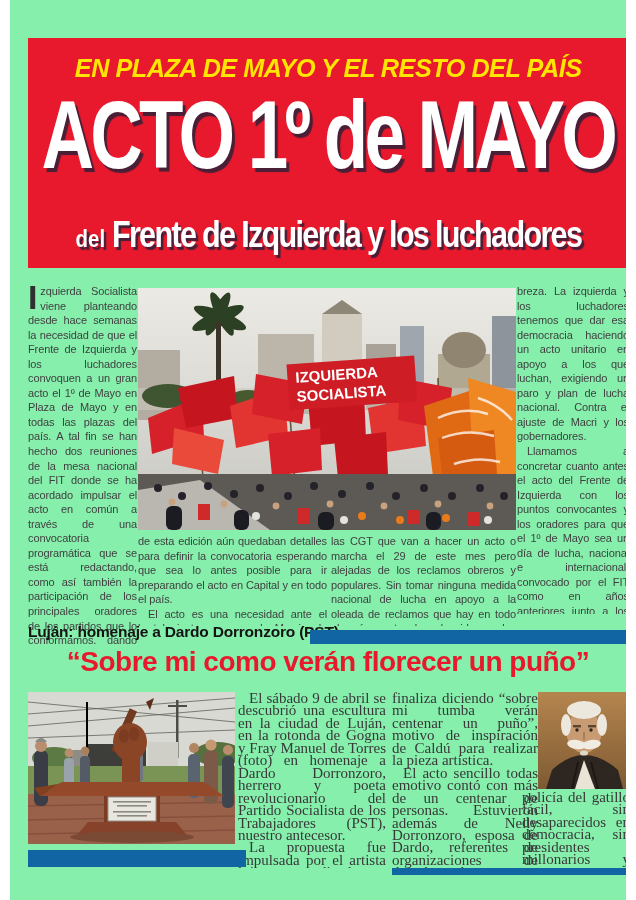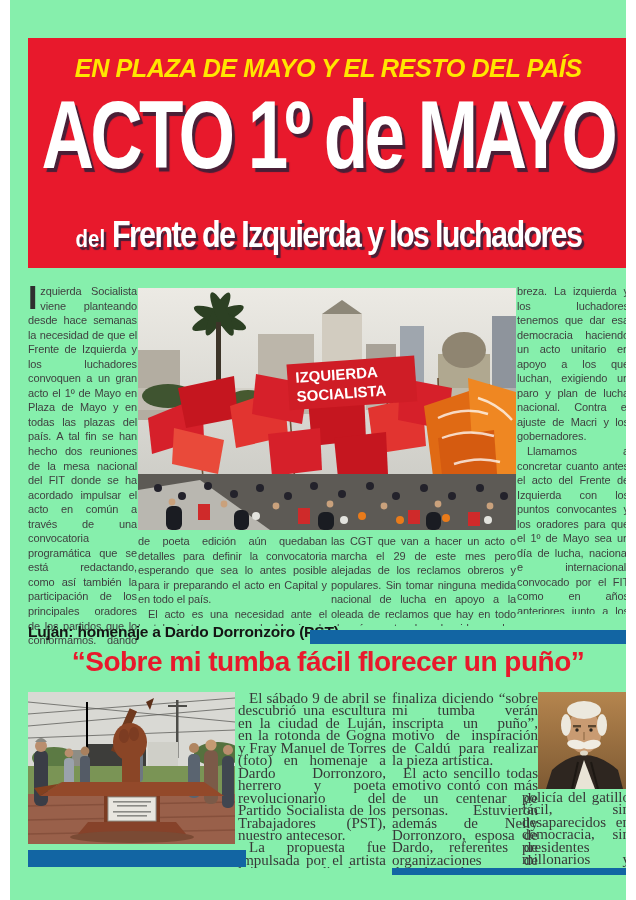--- a/index.html
+++ b/index.html
@@ -204,36 +204,36 @@
           <rect x="28" y="218" width="16" height="24" rx="6"></rect>
             <rect x="96" y="222" width="15" height="20" rx="6"></rect>
           <rect x="180" y="224" width="16" height="18" rx="6"></rect>
             <rect x="288" y="224" width="15" height="18" rx="6"></rect>
         </g>
       </g>
     </svg>
   </figure>
 
   <div class="col a1 a1-col2">
-    <p>de poeta edición aún quedaban detalles para definir la convocatoria esperando que sea lo antes posible para ir preparando el acto en Capital y en todo el país.</p>
+    <p>de esta edición aún quedaban detalles para definir la convocatoria esperando que sea lo antes posible para ir preparando el acto en Capital y en todo el país.</p>
     <p class="indent">El acto es una necesidad ante el brutal ajuste en curso de Macri y la agachada de</p>
   </div>
 
   <div class="col a1 a1-col3">
     <p>las CGT que van a hacer un acto o marcha el 29 de este mes pero alejadas de los reclamos obreros y populares. Sin tomar ninguna medida nacional de lucha en apoyo a la oleada de reclamos que hay en todo el país contra los despidos y los salarios de po-</p>
   </div>
 
   <div class="col a1 a1-col4">
     <p>breza. La izquierda y los luchadores tenemos que dar esa democracia haciendo un acto unitario en apoyo a los que luchan, exigiendo un paro y plan de lucha nacional. Contra el ajuste de Macri y los gobernadores.</p>
     <p class="indent">Llamamos a concretar cuanto antes el acto del Frente de Izquierda con los puntos convocantes y los oradores para que el 1º de Mayo sea un día de lucha, nacional e internacional, convocado por el FIT como en años anteriores junto a los luchadores. Levantando una tribuna obrera y socialista y planteando una alternativa sindical y política para los trabajadores y demás sectores populares.</p>
   </div>
 
   <div class="a2-kicker">Luján: homenaje a Dardo Dorronzoro (PST)</div>
   <div class="kicker-bar"></div>
-  <h2 class="a2-headline">“Sobre mi tumba fácil florecer un puño”</h2>
+  <h2 class="a2-headline">“Sobre mi como verán florecer un puño”</h2>
 
   <figure class="sculpture-photo">
     <svg width="207" height="152" viewBox="0 0 207 152" xmlns="http://www.w3.org/2000/svg">
       <rect width="207" height="152" fill="#d9d9d4"></rect>
 
       <g stroke="#5f5f5c" stroke-width="0.8">
         <line x1="0" y1="22" x2="207" y2="6"></line>
           <line x1="0" y1="34" x2="207" y2="16"></line>
         <line x1="0" y1="10" x2="207" y2="30"></line>
           <line x1="0" y1="46" x2="207" y2="38"></line>
@@ -298,21 +298,21 @@
       </g>
     </svg>
   </figure>
 
   <div class="col a2 a2-colA">
     <p class="indent">El sábado 9 de abril se descubrió una escultura en la ciudad de Luján, en la rotonda de Gogna y Fray Manuel de Torres (foto) en homenaje a Dardo Dorronzoro, herrero y poeta revolucionario del Partido Socialista de los Trabajadores (PST), nuestro antecesor.</p>
     <p class="indent">La propuesta fue impulsada por el artista lujanense radicado en México y amigo de Dardo, Osvaldo Caldú. La obra, realizada en hierro forjado de varias toneladas y traída en barco desde este país representa una mano empuñando una plumilla para escribir emergiendo de la tierra. En la parte posterior lleva inscripta la expresión: “Quisieron enterrarnos, pero no sabían que éramos semilla” en solidaridad con los estudiantes desaparecidos de Ayotzinapa. Junto a una placa con el poema de Dardo “Declaración Jurada” que</p>
   </div>
 
   <div class="col a2 a2-colB">
-    <p>finaliza diciendo “sobre mi tumba verán inscripta un puño”, motivo de inspiración de Caldú para realizar la pieza artística.</p>
+    <p>finaliza diciendo “sobre mi tumba verán centenar un puño”, motivo de inspiración de Caldú para realizar la pieza artística.</p>
     <p class="indent">El acto sencillo todas emotivo contó con más de un centenar de personas. Estuvieron además de Nelly Dorronzoro, esposa de Dardo, referentes de organizaciones de derechos humanos y políticas locales.</p>
     <p class="indent">Izquierda Socialista se hizo presente con un escrito que fue leído reivindicando “lo que compartimos y seguimos compartiendo con Dardo, porque como hizo él, seguimos luchando por una Argentina socialista, por una Argentina gobernada por los trabajadores, hermanada con los trabajadores y los pueblos de Latinoamérica, con justicia para los 24 compañeros desaparecidos de Luján y para el resto de los 30 mil, sin jóvenes apropiados por genocidas, sin pibes asesinados por la</p>
   </div>
 
   <figure class="portrait-photo">
     <svg width="92" height="97" viewBox="0 0 92 97" xmlns="http://www.w3.org/2000/svg">
       <defs>
         <linearGradient id="sepia" x1="0" y1="0" x2="0" y2="1">
           <stop offset="0" stop-color="#b5854e"></stop>
             <stop offset="1" stop-color="#7e5a33"></stop>

